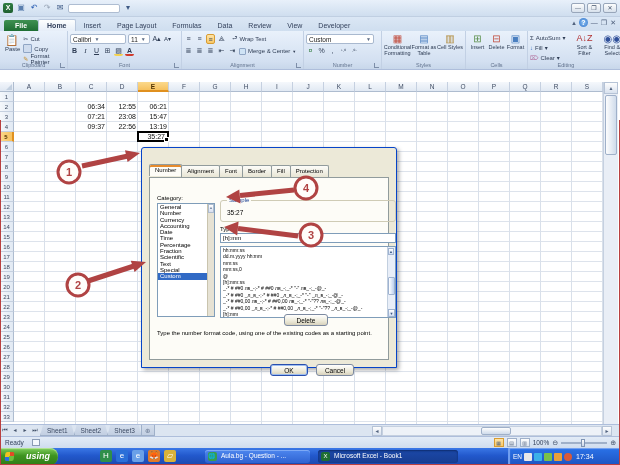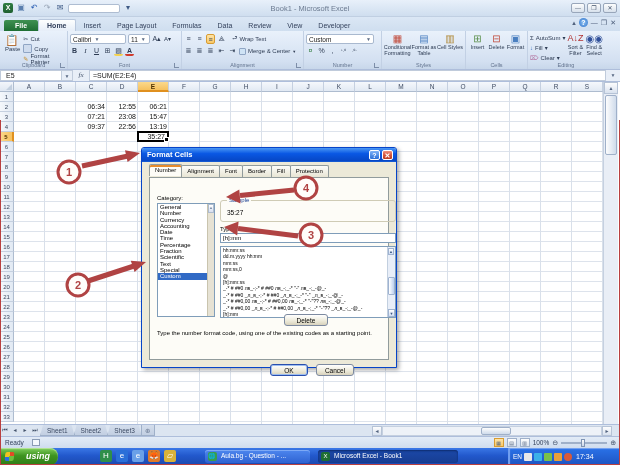--- a/index.html
+++ b/index.html
@@ -188,21 +188,20 @@
   <div class="titlebar">
     <div class="qat">
       <span class="qicon xl">X</span>
       <span class="qicon sv">▣</span>
       <span class="qicon un">↶</span>
       <span class="qicon re">↷</span>
       <span class="qicon">✉</span>
       <span class="qbox"></span>
       <span class="qicon">▾</span>
     </div>
-    <div class="ttl">Book1 - Microsoft Excel</div>
     <div class="winbtns">
       <span class="wb">—</span>
       <span class="wb">❐</span>
       <span class="wb">✕</span>
     </div>
   </div>
 
   <div class="tabrow">
     <span class="ftab">File</span>
     <span class="rtab active">Home</span>
@@ -348,46 +347,39 @@
         </div>
         <div class="twoline" style="width:20px;">
           <span class="bicon" style="color:#4a7fc0;">▣</span>
           <span>Format</span>
         </div>
       </div>
       <span class="glabel">Cells</span>
     </div>
 
     <div class="rgroup" style="width:76px;border-right:none;">
-      <div style="display:flex;gap:2px;">
+      <div style="display:flex;gap:11px;">
         <div class="stack3">
           <span class="minirow"><span>Σ</span><span>AutoSum</span> ▾</span>
           <span class="minirow"><span style="color:#3a6fc0;">↓</span><span>Fill</span> ▾</span>
           <span class="minirow"><span style="color:#b06a9a;">⌦</span><span>Clear</span> ▾</span>
         </div>
         <div class="twoline" style="width:22px;">
           <span class="bicon" style="color:#b03030;font-size:9px;">A↓Z</span>
           <span>Sort &amp; Filter</span>
         </div>
         <div class="twoline" style="width:22px;">
           <span class="bicon" style="color:#30509a;">◉◉</span>
           <span>Find &amp; Select</span>
         </div>
       </div>
       <span class="glabel">Editing</span>
     </div>
   </div>
 
-  <div class="fbar">
-    <span class="namebox">E5</span>
-    <span class="nb-dd">▼</span>
-    <span class="fx">fx</span>
-    <span class="ftext">=SUM(E2:E4)</span>
-    <span class="fbar-dd">▼</span>
-  </div>
 
   <div class="sheet">
     <div class="corner"></div>
     <div class="colheads">
 
     <span>A</span>
         <span>B</span>
         <span>C</span>
         <span>D</span>
         <span>E</span>
@@ -455,25 +447,20 @@
     <div class="cell" style="left:138px;top:40px;">13:19</div>
     <div class="selcell" style="left:137px;top:49px;">35:27</div>
 
     <div class="vscroll">
       <div class="arr">▲</div>
       <div class="thumb"></div>
     </div>
   </div>
 
   <div class="dialog">
-    <div class="dlg-title">
-      <span>Format Cells</span>
-      <span class="dlg-btn dlg-help">?</span>
-      <span class="dlg-btn dlg-close">✕</span>
-    </div>
     <div class="dlg-body">
       <div class="dtabs">
         <span class="dtab on">Number</span>
         <span class="dtab">Alignment</span>
         <span class="dtab">Font</span>
         <span class="dtab">Border</span>
         <span class="dtab">Fill</span>
         <span class="dtab">Protection</span>
       </div>
       <div class="dpane">

